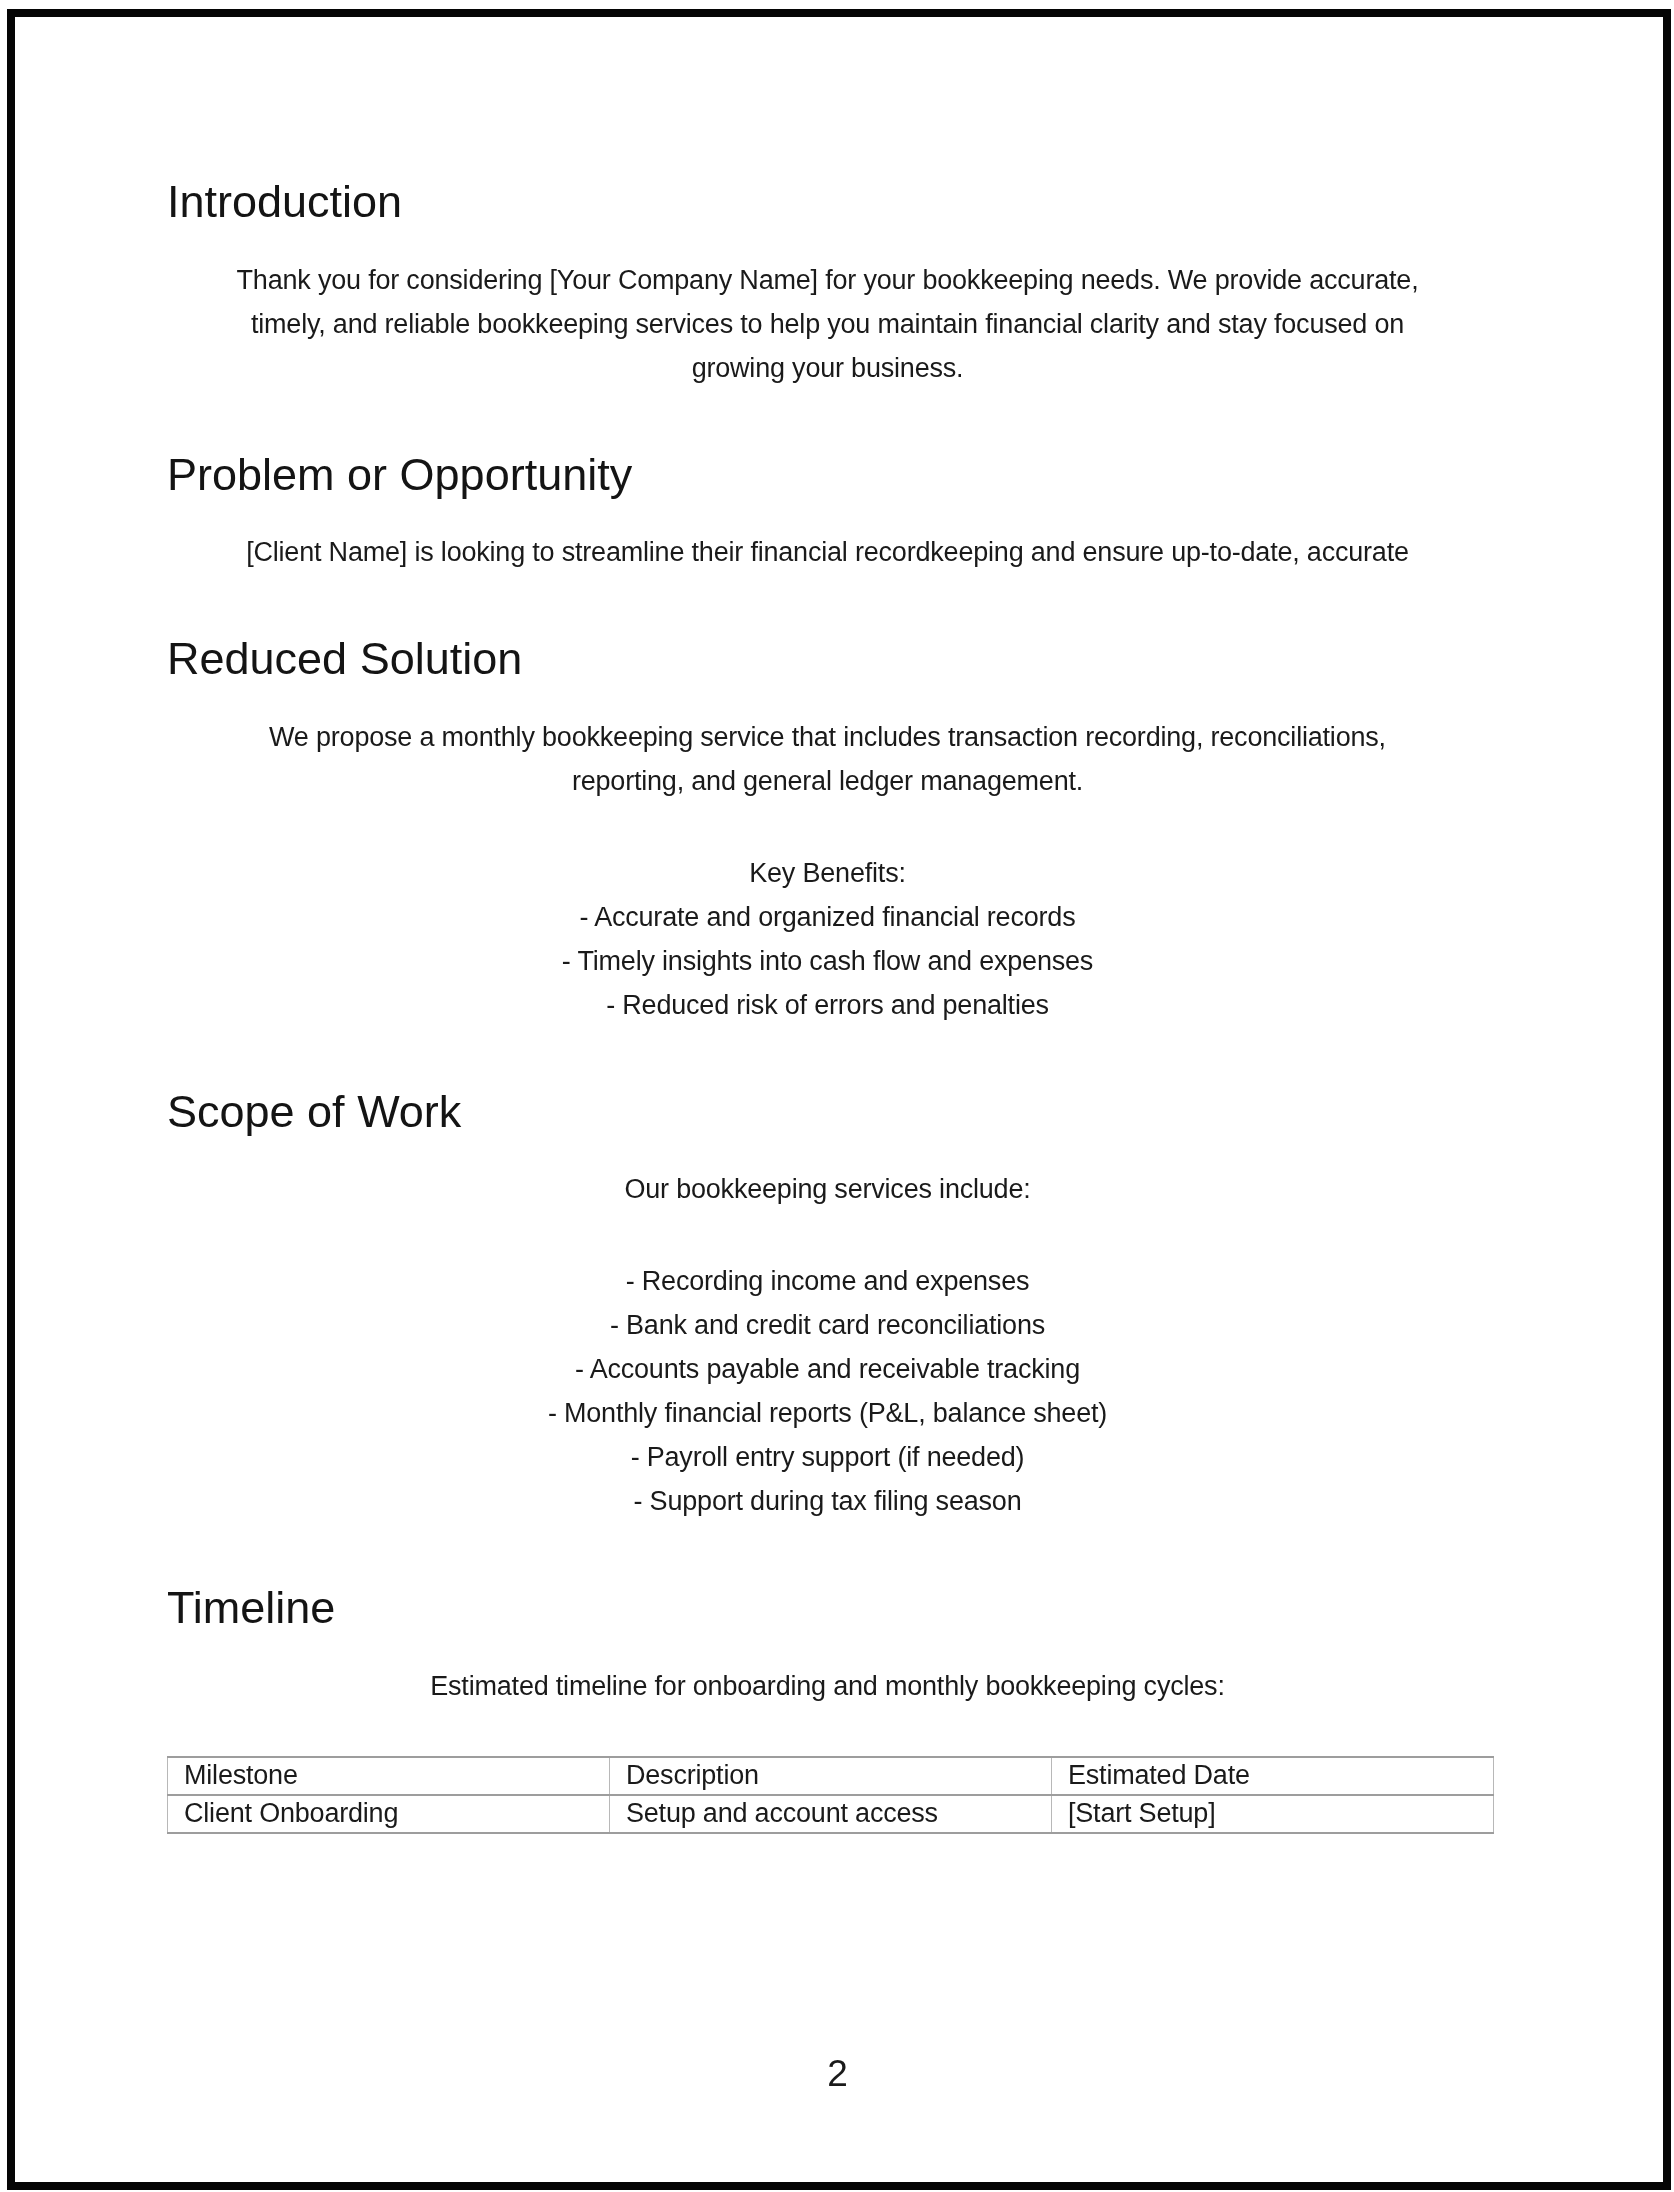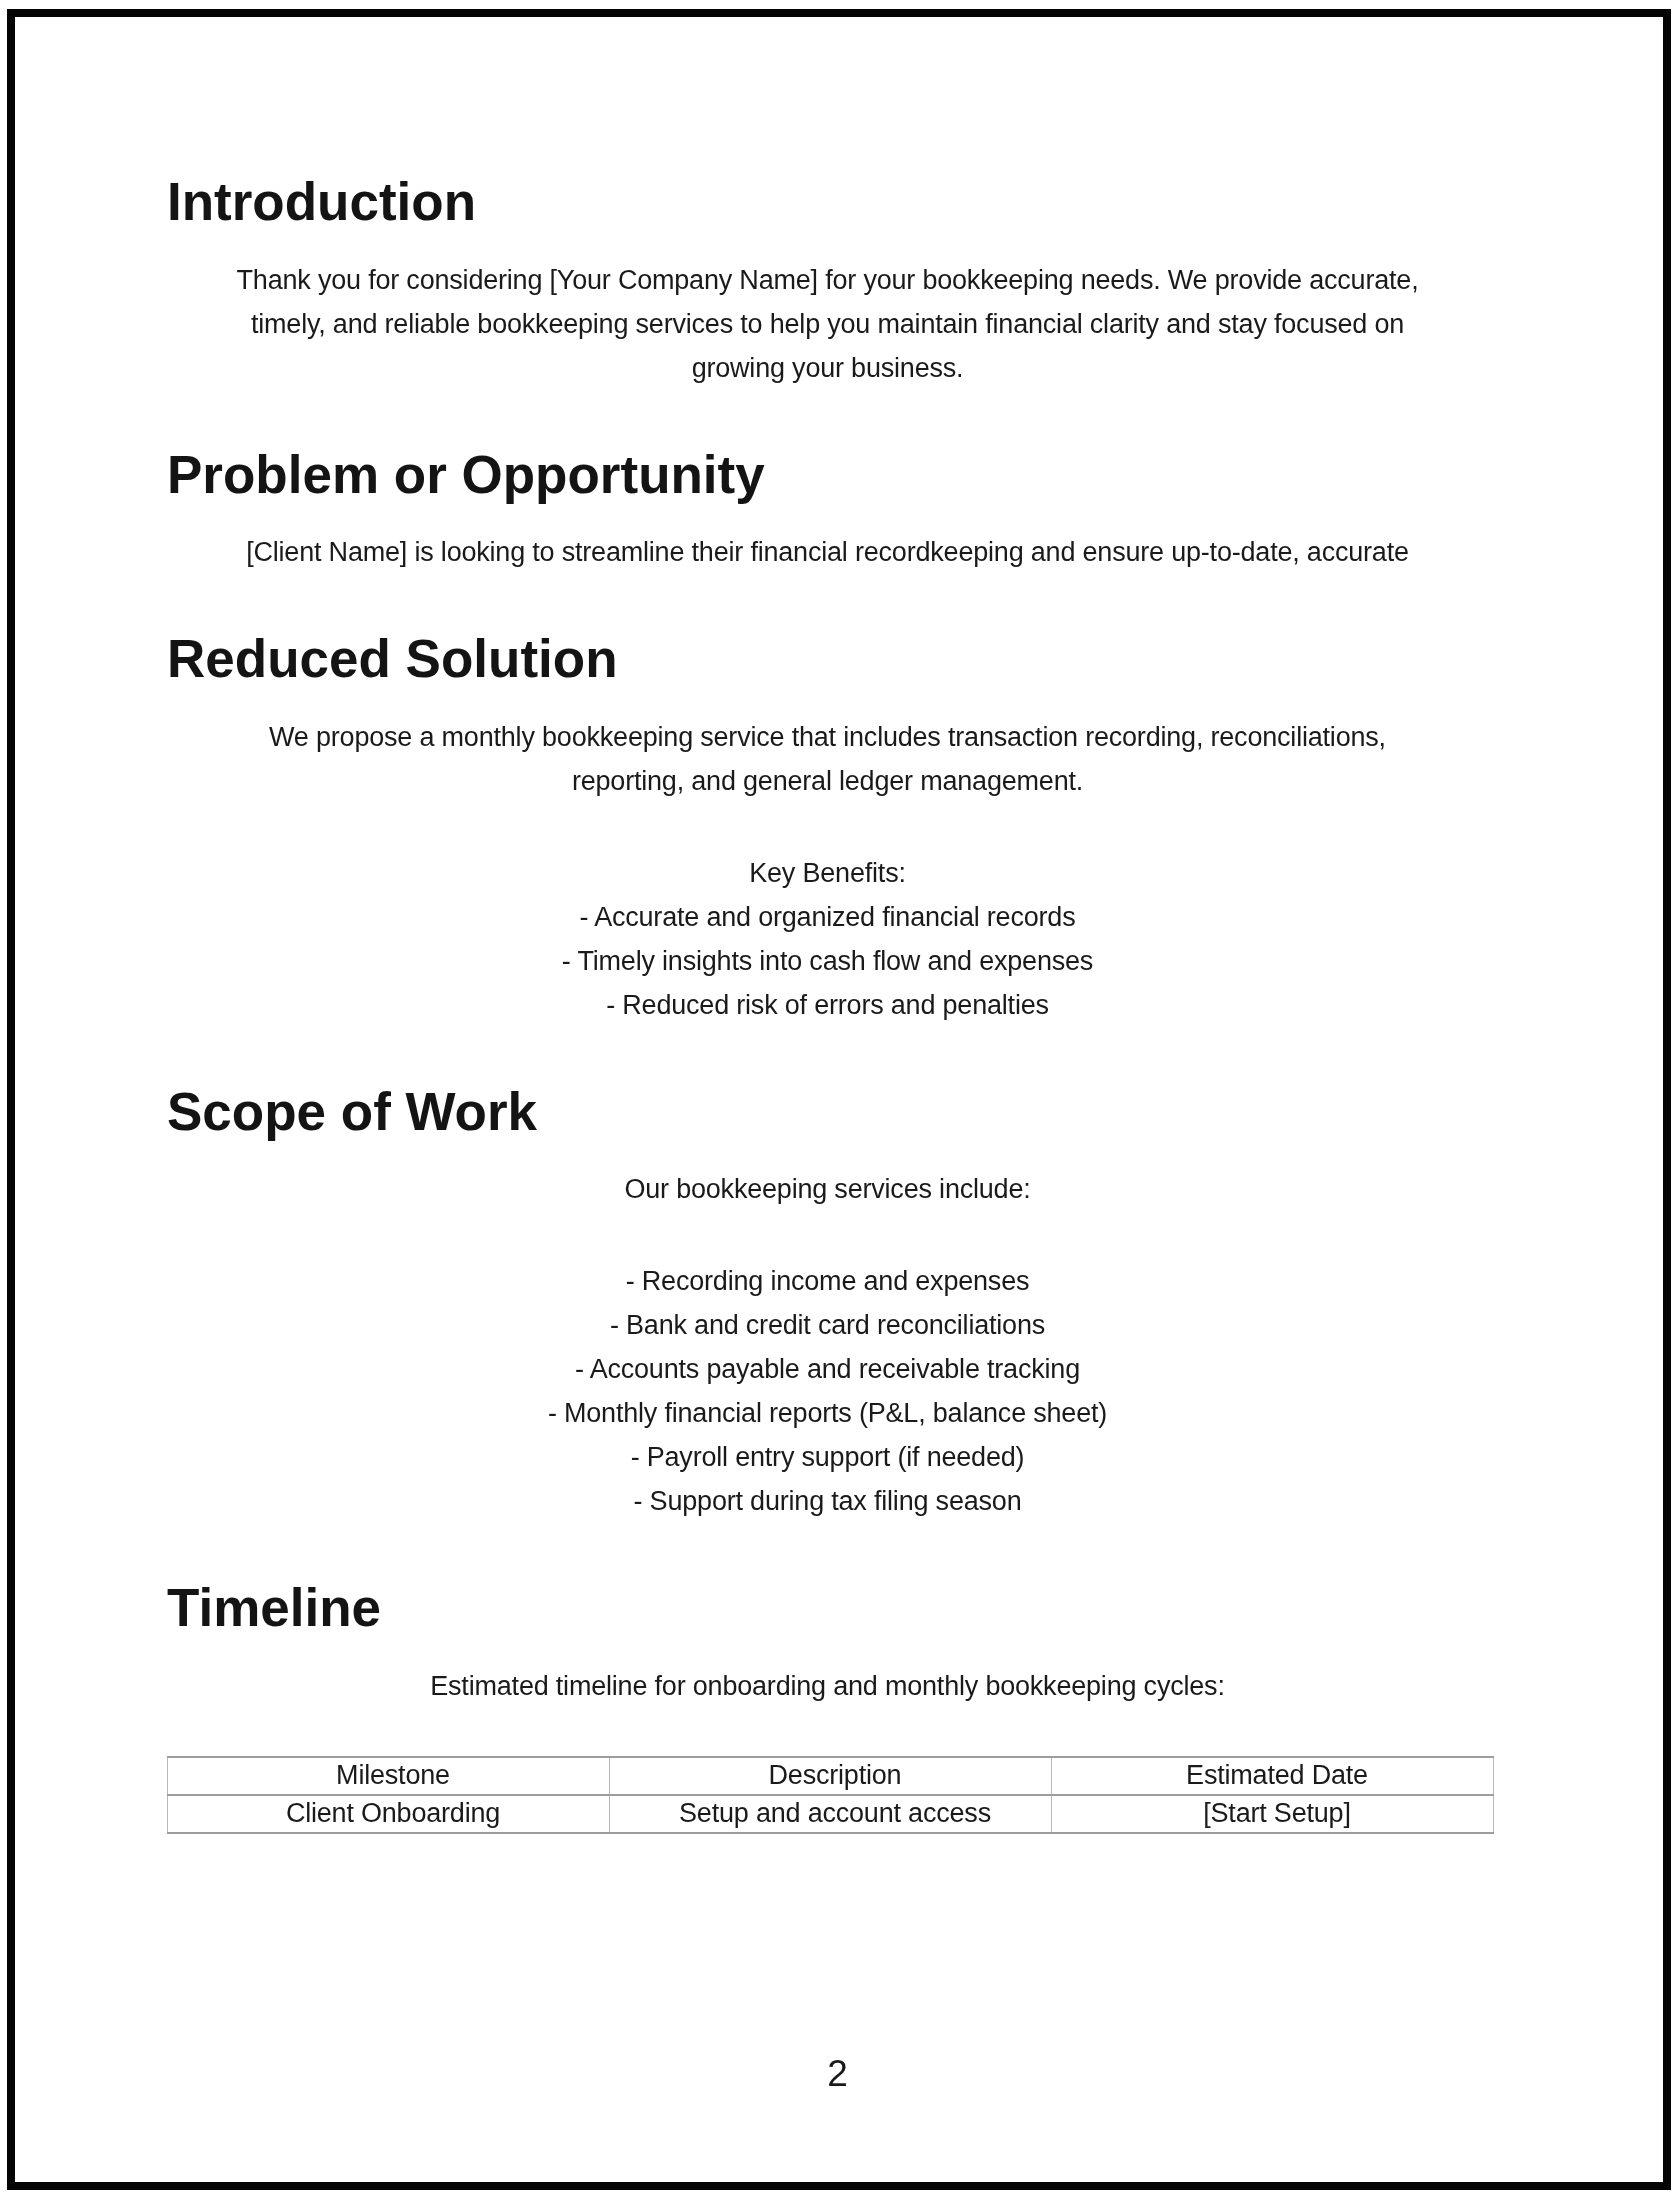--- a/index.html
+++ b/index.html
@@ -25,23 +25,23 @@
     border: 8.8px solid #050505;
   }
   .content {
     position: absolute;
     left: 167px;
     top: 0;
     width: 1321px;
     padding-top: 171px;
   }
   h1.doc-heading {
-    font-size: 53px;
+    font-size: 45px;
     line-height: 61px;
-    font-weight: 700;
+    font-weight: 400;
     color: #141414;
     margin: 54px 0 25.5px 0;
     letter-spacing: 0px;
     white-space: nowrap;
   }
   h1.doc-heading.first {
     margin-top: 0;
   }
   .para {
     margin: 0 0 48px 0;
@@ -54,21 +54,20 @@
     white-space: nowrap;
     color: #1a1a1a;
   }
   .table-wrap {
     margin: 0;
   }
   table.doc-table {
     border-collapse: collapse;
     table-layout: fixed;
     width: 1255px;
-    text-align: center;
   }
   table.doc-table td {
     width: 418px;
     height: 36px;
     border-top: 2.6px solid #9d9d9d;
     border-bottom: 2.6px solid #9d9d9d;
     border-left: 1.8px solid #b8b8b8;
     border-right: 1.8px solid #b8b8b8;
     padding: 0 7px 0 16px;
     font-size: 27px;

